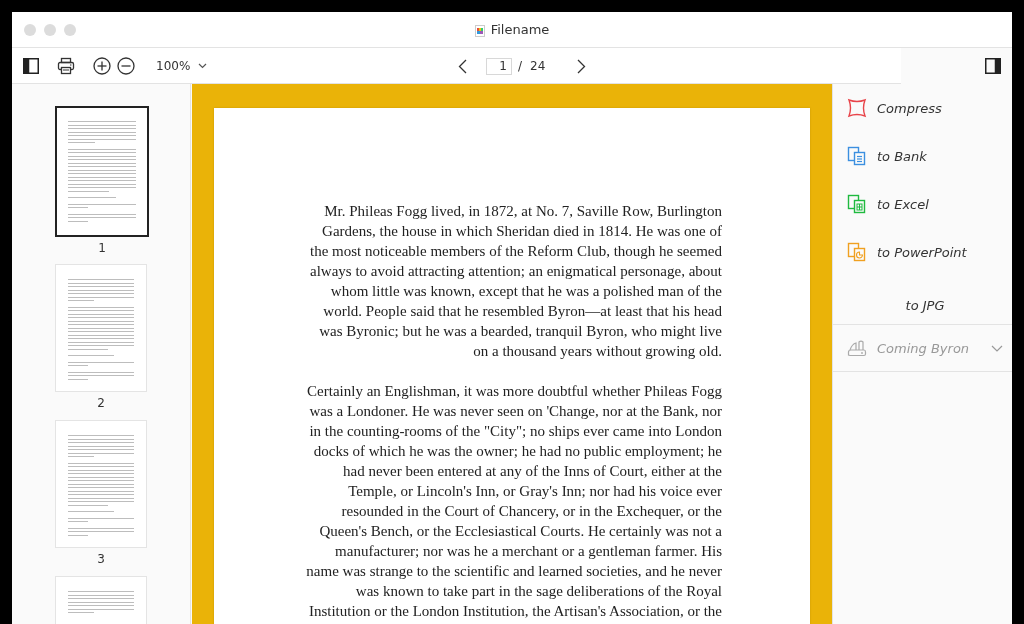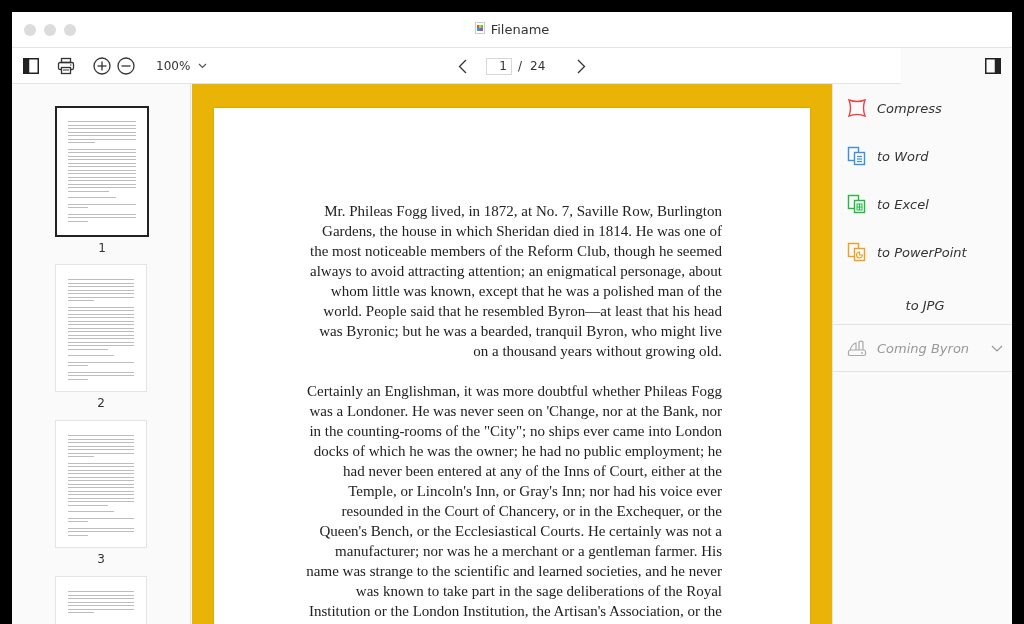--- a/index.html
+++ b/index.html
@@ -10,21 +10,21 @@
     background: #fafafa; overflow: hidden;
   }
   .titlebar {
     position: absolute; left: 0; top: 0; width: 1000px; height: 36px;
     background: #fff; border-bottom: 1px solid #e3e3e3;
   }
   .traffic { position: absolute; left: 12px; top: 12px; display: flex; gap: 8px; }
   .traffic span { width: 12px; height: 12px; border-radius: 50%; background: #dcdcdc; display: block; }
   .title {
     position: absolute; left: 0; right: 0; top: 10px; text-align: center;
-    font-size: 13px; color: #333; display: flex; justify-content: center; align-items: flex-start; gap: 6px;
+    font-size: 13px; color: #333; display: flex; justify-content: center; align-items: flex-end; gap: 6px;
   }
   .file-icon { width: 10px; height: 12px; border: 1px solid #ccc; position: relative; background: #fff; }
   .file-icon i { position: absolute; left: 1px; top: 2px; width: 6px; height: 6px;
     background: linear-gradient(90deg, #e74c3c 0 33%, #f1c40f 33% 66%, #2ecc71 66%); }
   .file-icon b { position: absolute; left: 1px; top: 5px; width: 6px; height: 3px;
     background: linear-gradient(90deg, #3498db 0 50%, #9b59b6 50%); }
 
   .toolbar {
     position: absolute; left: 0; top: 36px; width: 889px; height: 36px;
     background: #fff; border-bottom: 1px solid #e3e3e3; padding-left: 28px;
@@ -285,21 +285,21 @@
       <span>Compress</span>
     </div>
     <div class="ritem" style="top:60px;">
       <svg width="20" height="20" viewBox="0 0 20 20">
         <rect x="1.5" y="1.5" width="10" height="13" fill="#fafafa" stroke="#3b8fe0" stroke-width="1.4"></rect>
         <rect x="7.5" y="6.5" width="10" height="12" fill="#fafafa" stroke="#3b8fe0" stroke-width="1.4"></rect>
         <line x1="10" y1="10.5" x2="15" y2="10.5" stroke="#3b8fe0" stroke-width="1.2"></line>
         <line x1="10" y1="13" x2="15" y2="13" stroke="#3b8fe0" stroke-width="1.2"></line>
         <line x1="10" y1="15.5" x2="15" y2="15.5" stroke="#3b8fe0" stroke-width="1.2"></line>
       </svg>
-      <span>to Word</span>
+      <span>to Bank</span>
     </div>
     <div class="ritem" style="top:156px;">
       <svg width="20" height="20" viewBox="0 0 20 20">
         <rect x="1.5" y="1.5" width="10" height="13" fill="#fafafa" stroke="#f0a020" stroke-width="1.4"></rect>
         <rect x="7.5" y="6.5" width="10" height="12" fill="#fafafa" stroke="#f0a020" stroke-width="1.4"></rect>
         <path d="M12.5,10 A3,3 0 1,0 15.5,13 L12.5,13 Z" fill="none" stroke="#f0a020" stroke-width="1.1"></path>
       </svg>
       <span>to PowerPoint</span>
     </div>
     <div class="ritem" style="top:108px;">

